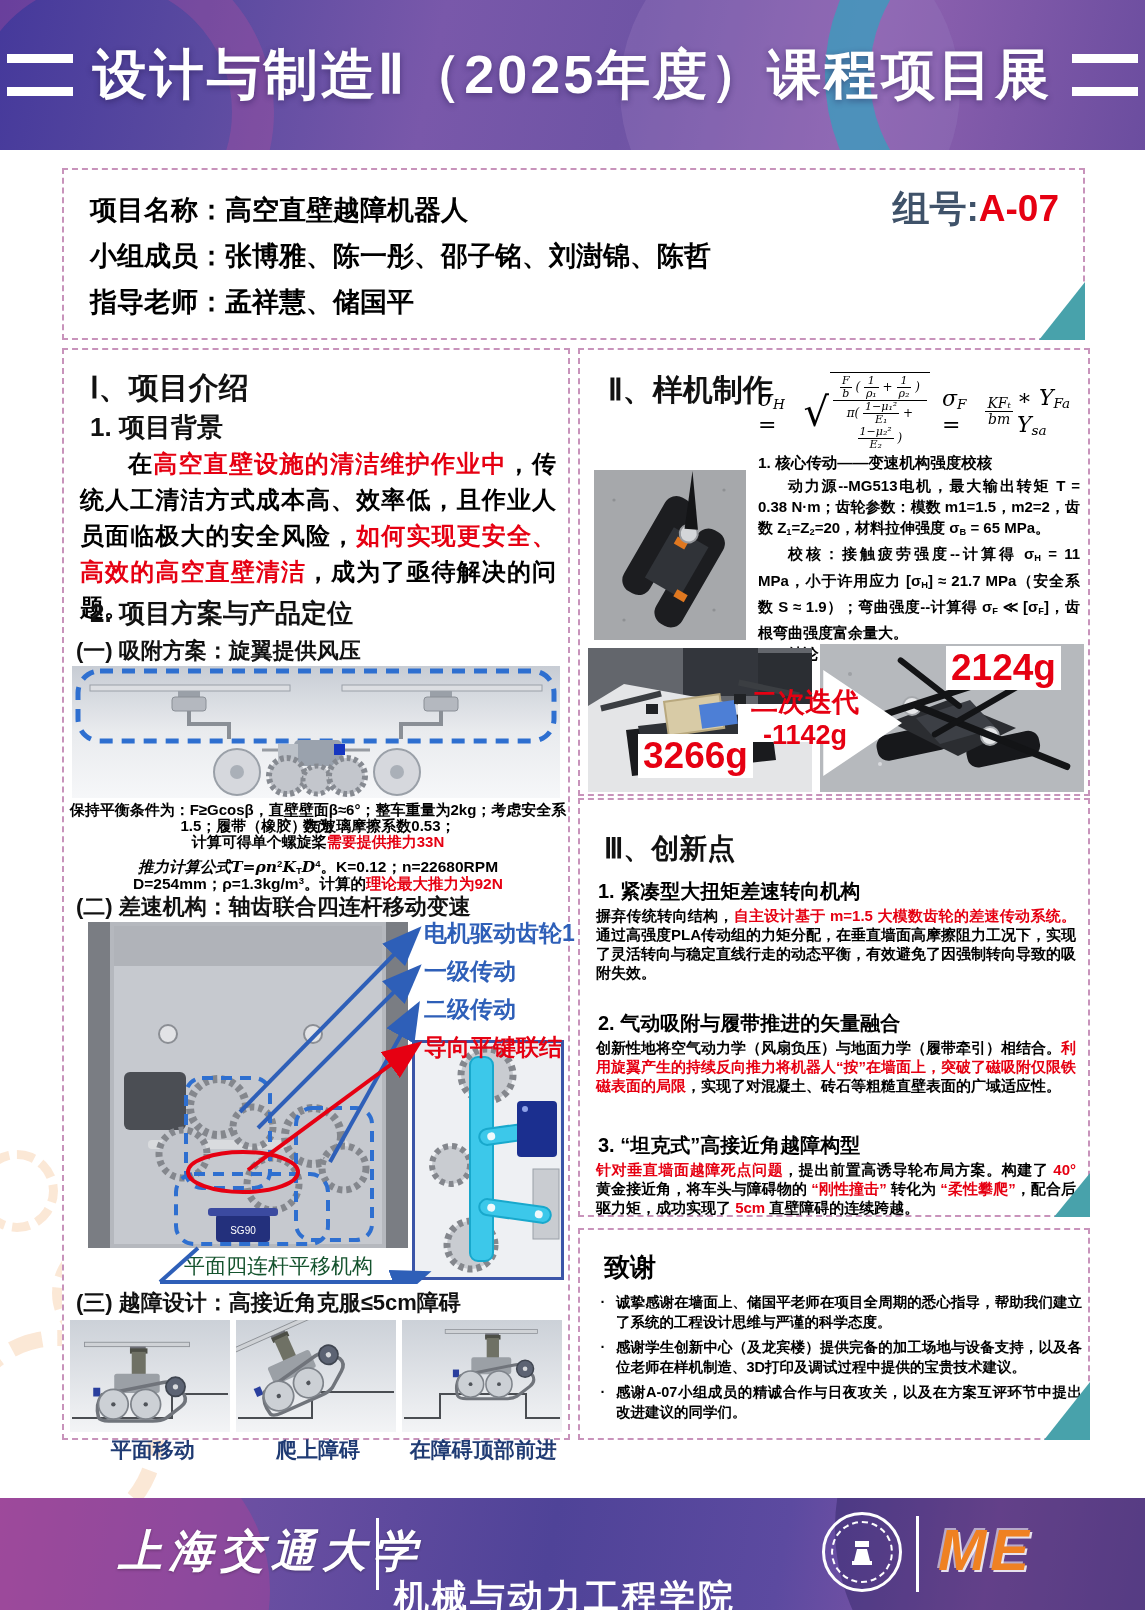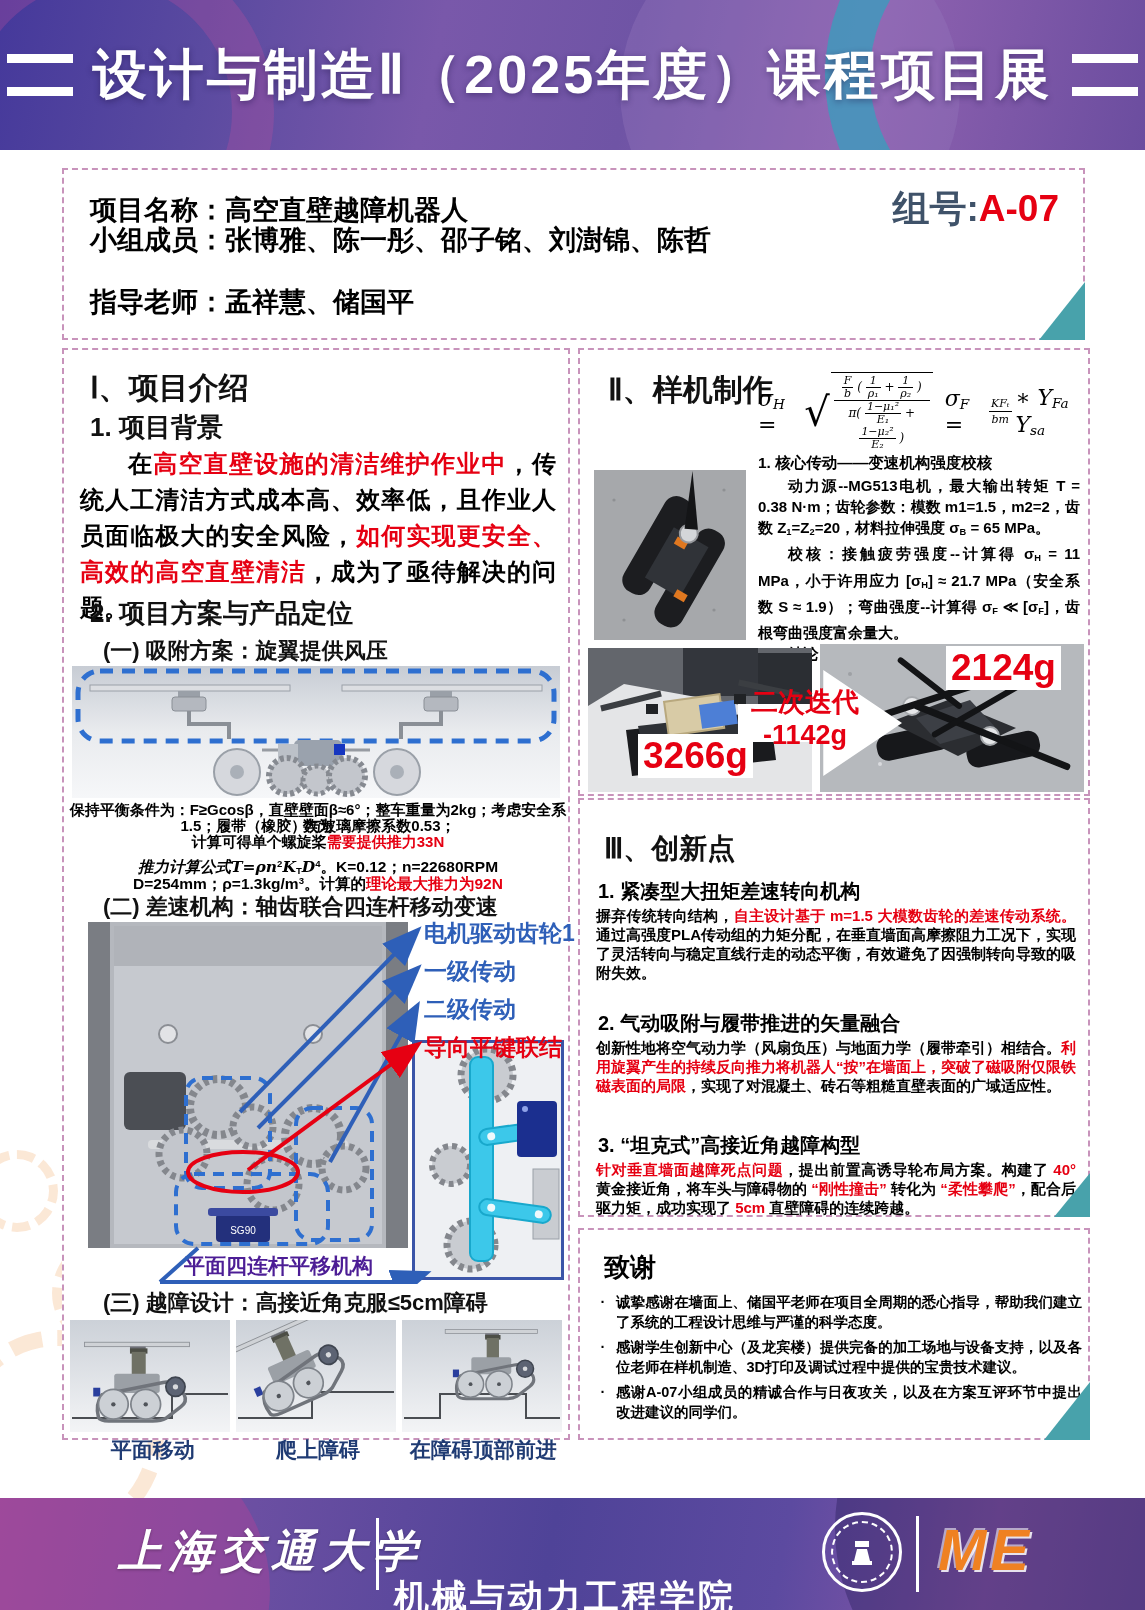--- a/index.html
+++ b/index.html
@@ -44,21 +44,21 @@
 
   
   .r{color:#e60012;}
   .b{font-weight:900;}
   .sub{font-size:62%;vertical-align:-0.25em;}
   .sup{font-size:62%;vertical-align:0.5em;}
   .i{font-style:italic;font-family:"DejaVu Serif",serif;}
   .abs{position:absolute;}
   .h-big{font-size:30px;font-weight:800;color:#111;}
   .h-mid{font-size:26px;font-weight:800;color:#111;}
-  .h-sub{font-size:22px;font-weight:800;color:#111;white-space:nowrap;margin-left:27px;}
+  .h-sub{font-size:22px;font-weight:800;color:#111;white-space:nowrap;}
   .blue-label{color:#2e5fb8;font-weight:800;font-size:23px;white-space:nowrap;}
   .red-label{color:#e60012;font-weight:800;font-size:23px;white-space:nowrap;}
 
   .hdr-line{font-size:27px;font-weight:800;color:#000;white-space:nowrap;}
   .grp{font-size:37px;font-weight:800;color:#3f5269;white-space:nowrap;}
   .grp .no{color:#e60012;}
 
   .bg-para{font-size:24px;font-weight:800;line-height:36px;text-align:justify;text-indent:2em;color:#000;}
   .cap-line{font-size:15px;font-weight:800;text-align:center;line-height:16px;color:#000;}
   .fml-line{font-size:15.5px;font-weight:800;text-align:center;line-height:15px;color:#000;}
@@ -73,30 +73,30 @@
   .thx-title{font-size:26px;font-weight:800;color:#000;}
   .thx-item{display:flex;font-size:14.5px;font-weight:700;line-height:20px;color:#000;margin-bottom:5px;text-align:justify;}
   .thx-item .dot{flex:0 0 26px;text-align:center;}
 
   
   .math-row{font-family:"DejaVu Serif",serif;font-style:italic;color:#000;display:flex;align-items:center;gap:4px;}
   .frac{display:inline-flex;flex-direction:column;text-align:center;vertical-align:middle;}
   .frac .ft{display:block;border-bottom:1px solid #000;padding:0 2px;}
   .frac .fb{display:block;padding:0 2px;}
   .mini{font-size:11px;line-height:12px;}
-  .mini2{font-size:11px;line-height:15px;}
+  .mini2{font-size:14px;line-height:15px;}
   .radic{font-size:40px;font-style:normal;line-height:40px;margin-right:-3px;}
   .rooted{border-top:1.6px solid #000;padding:2px 3px 0 3px;display:inline-flex;align-items:center;}
   .fjoin{display:inline-flex;align-items:center;gap:2px;font-size:12px;}
   .mi{font-size:22px;}
 
   
   .fig2-wrap{position:absolute;left:8px;top:572px;width:492px;height:362px;}
   .fig2-inset{position:absolute;right:0;top:118px;width:152px;height:240px;border:3px solid #3b55a8;box-sizing:border-box;background:#eef0f3;}
-  .callout{position:absolute;left:112px;top:330px;color:#4c1d95;font-weight:700;font-size:21px;white-space:nowrap;}
+  .callout{position:absolute;left:112px;top:330px;color:#14532d;font-weight:400;font-size:21px;white-space:nowrap;}
 
   
   .weight{position:absolute;color:#e60012;font-weight:900;font-size:37px;background:#ffffff;padding:0 5px;line-height:44px;}
   .iter-arrow{position:absolute;left:158px;top:320px;width:164px;height:106px;z-index:6;
       background:#fff;clip-path:polygon(0 32%,52% 32%,52% 0,100% 50%,52% 100%,52% 68%,0 68%);}
   .iter-text{position:absolute;left:150px;top:336px;width:150px;z-index:7;color:#e60012;font-weight:900;
       font-size:27px;line-height:33px;text-align:center;}
 
   .panel-cap{font-size:21px;font-weight:800;color:#1f3b73;text-align:center;}
 </style>
@@ -118,21 +118,21 @@
 <div class="gear-deco" style="left:52px;top:1236px;width:92px;height:92px;border-width:11px;"></div>
 <div class="gear-deco" style="left:-24px;top:1150px;width:64px;height:64px;border-width:9px;"></div>
 
 <div class="dbox" style="left:62px;top:168px;width:1023px;height:172px;">
   <div class="abs hdr-line" style="left:26px;top:22px;">
     <span>项目名称：</span><span>高空直壁越障机器人</span>
   </div>
   <div class="abs grp" style="right:24px;top:14px;">
     <span>组号:</span><span class="no">A-07</span>
   </div>
-  <div class="abs hdr-line" style="left:26px;top:52px;">
+  <div class="abs hdr-line" style="left:26px;top:68px;">
     <span>小组成员：</span><span>张博雅、陈一彤、邵子铭、刘澍锦、陈哲</span>
   </div>
   <div class="abs hdr-line" style="left:26px;top:114px;">
     <span>指导老师：</span><span>孟祥慧、储国平</span>
   </div>
   <div class="tri"></div>
 </div>
 
 <div class="dbox" style="left:62px;top:348px;width:508px;height:1092px;">
   <div class="abs h-big" style="left:26px;top:18px;">Ⅰ、项目介绍</div>

